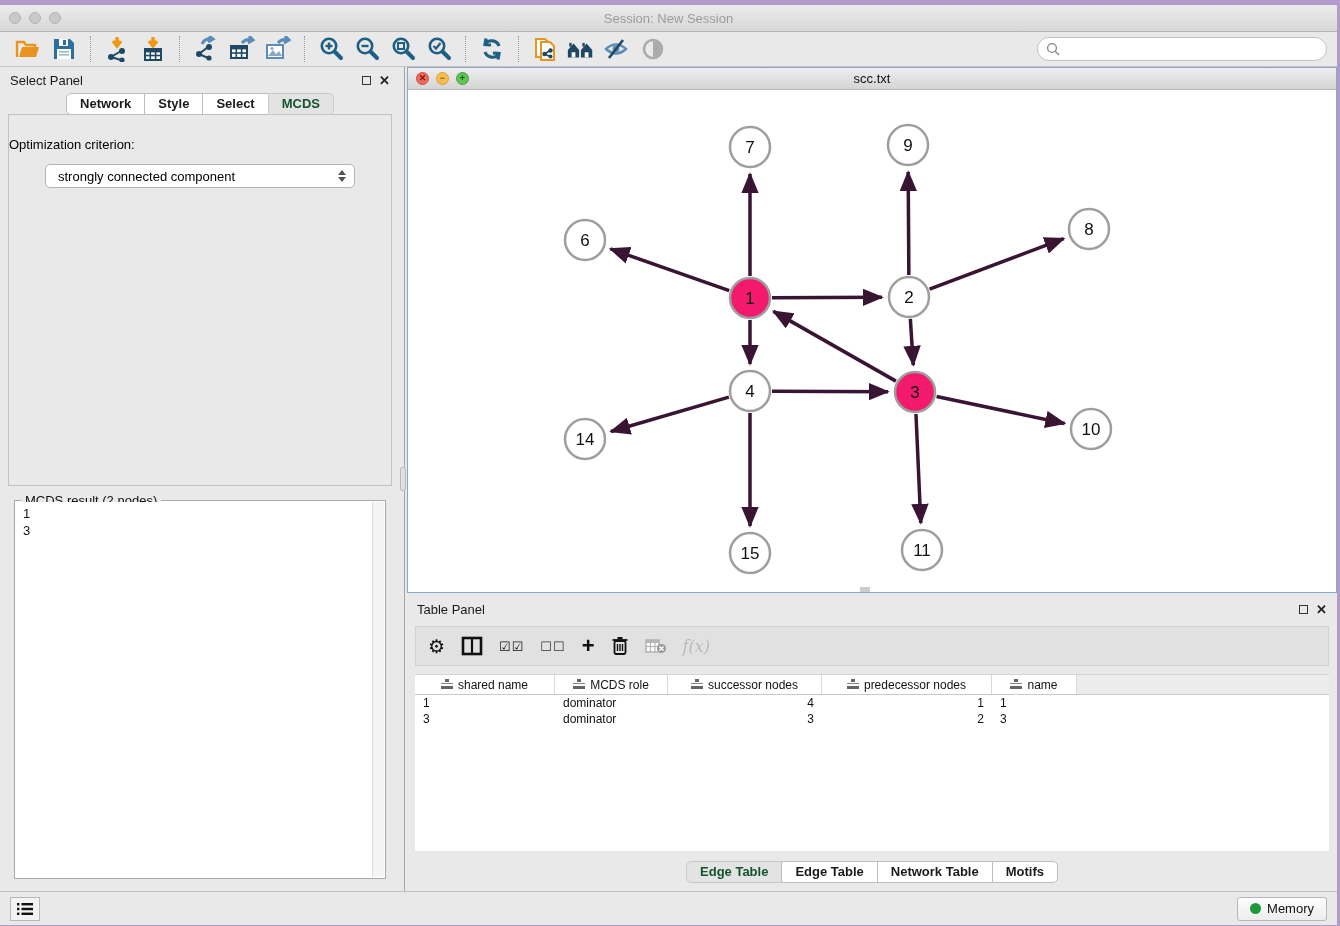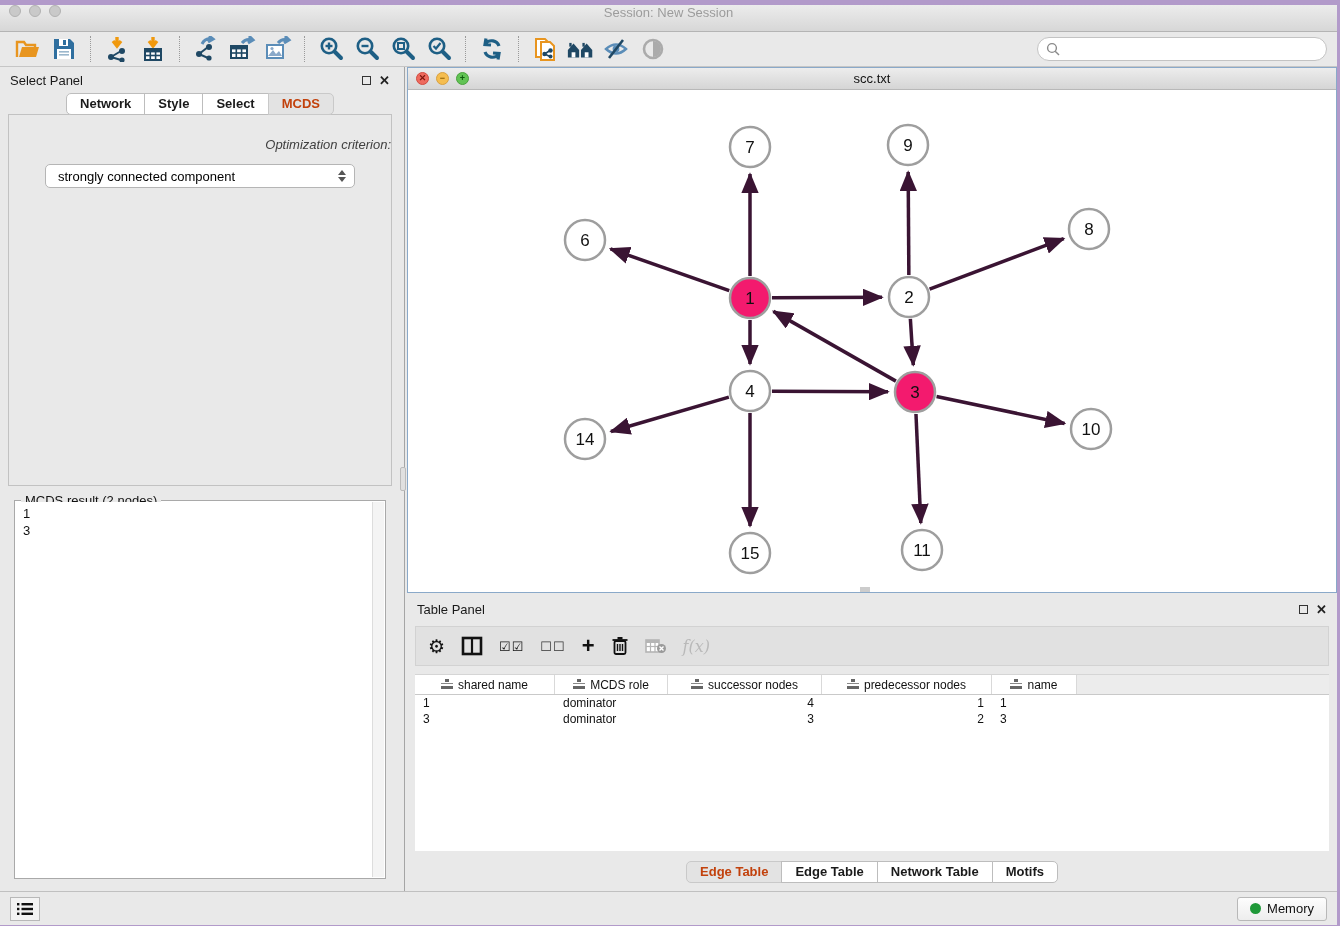--- a/index.html
+++ b/index.html
@@ -1,21 +1,21 @@
 <!DOCTYPE html>
 <html><head>
 <meta charset="utf-8">
 <style>
   * { box-sizing: border-box; margin: 0; padding: 0; }
   html,body { width:1340px; height:926px; }
   body { background:#b29aca; font-family:"Liberation Sans", sans-serif; position:relative; overflow:hidden; }
   .app { position:absolute; top:5px; left:0; width:1337px; height:920px; background:#e9e9e9; display:flex; flex-direction:column; }
 
   
-  .titlebar { height:27px; background:linear-gradient(#ececec,#d7d7d7); border-bottom:1px solid #b4b4b4; position:relative; display:flex; align-items:flex-start; }
+  .titlebar { height:27px; background:linear-gradient(#ececec,#d7d7d7); border-bottom:1px solid #b4b4b4; position:relative; display:flex; align-items:center; }
   .lights { display:flex; gap:8px; margin-left:9px; }
   .light { width:12px; height:12px; border-radius:50%; background:#c9c9c9; border:1px solid #b2b2b2; }
   .title-text { position:absolute; left:0; right:0; text-align:center; font-size:13px; color:#9c9c9c; }
 
   
   .toolbar { height:35px; background:#e9e9e9; border-bottom:1px solid #c6c6c6; display:flex; align-items:center; padding:0 10px; }
   .tb-icon { width:30px; height:28px; display:flex; align-items:center; justify-content:center; margin:0 3px; cursor:pointer; }
   .tb-sep { width:1px; height:26px; border-left:1px dotted #9a9a9a; margin:0 8px; }
   .searchbox { margin-left:auto; width:290px; height:24px; background:#fff; border:1px solid #c3c3c3; border-radius:12px; display:flex; align-items:center; padding:0 8px; }
   .searchbox svg { flex:0 0 auto; }
@@ -27,23 +27,23 @@
   
   .cpanel { width:400px; display:flex; flex-direction:column; background:#e9e9e9; }
   .panel-header { height:26px; display:flex; align-items:center; padding:0 10px; font-size:13px; color:#1a1a1a; }
   .panel-header .ph-icons { margin-left:auto; display:flex; gap:8px; align-items:center; }
   .ph-float { width:9px; height:9px; border:1.5px solid #333; display:inline-block; cursor:pointer; }
   .ph-close { font-size:13px; font-weight:bold; color:#222; cursor:pointer; line-height:9px; }
   .seg-row { display:flex; justify-content:center; height:22px; margin-bottom:-1px; position:relative; z-index:2; }
   .seg { background:#fff; border:1px solid #bdbdbd; font-size:13px; font-weight:bold; color:#1a1a1a; padding:2px 13px; margin-left:-1px; cursor:pointer; line-height:16px; }
   .seg:first-child { border-radius:5px 0 0 5px; margin-left:0; }
   .seg:last-child { border-radius:0 5px 5px 0; }
-  .seg.selected { background:#e3e3e3; color:#c2410c; border-color:#c9c9c9; }
+  .seg.selected { background:#e3e3e3; color:#14532d; border-color:#c9c9c9; }
   .cp-box { margin:0 8px; border:1px solid #c2c2c2; background:#e9e9e9; height:372px; padding-top:22px; }
-  .opt-label { text-align:right; font-size:13px; color:#404040; margin-bottom:12px;font-style:italic; }
+  .opt-label { text-align:left; font-size:13px; color:#000000; margin-bottom:12px; }
   .selectbox { width:310px; height:24px; margin:0 auto; background:#fff; border:1px solid #b5b5b5; border-radius:5px; display:flex; align-items:center; padding:0 8px 0 12px; font-size:13px; cursor:pointer; }
   .selectbox .stepper { margin-left:auto; display:flex; flex-direction:column; gap:2px; }
   .stepper i { width:0; height:0; border-left:4px solid transparent; border-right:4px solid transparent; display:block; }
   .stepper .up { border-bottom:5px solid #555; }
   .stepper .down { border-top:5px solid #555; }
   .btn-row { display:flex; justify-content:center; gap:14px; margin-top:14px; }
   .btn { background:#fff; border:1px solid #b5b5b5; border-radius:5px; font-size:13px; padding:3px 16px; cursor:pointer; color:#111; }
   .result-group { flex:1; margin:14px 14px 12px; border:1px solid #a9a9a9; background:#fff; position:relative; }
   .result-label { position:absolute; top:-8px; left:6px; background:#e9e9e9; padding:0 4px; font-size:13px; color:#111; }
   .result-body { position:absolute; inset:1px 13px 1px 1px; background:#fff; padding:3px 7px; font-size:13px; line-height:17px; color:#111; overflow:hidden; }

